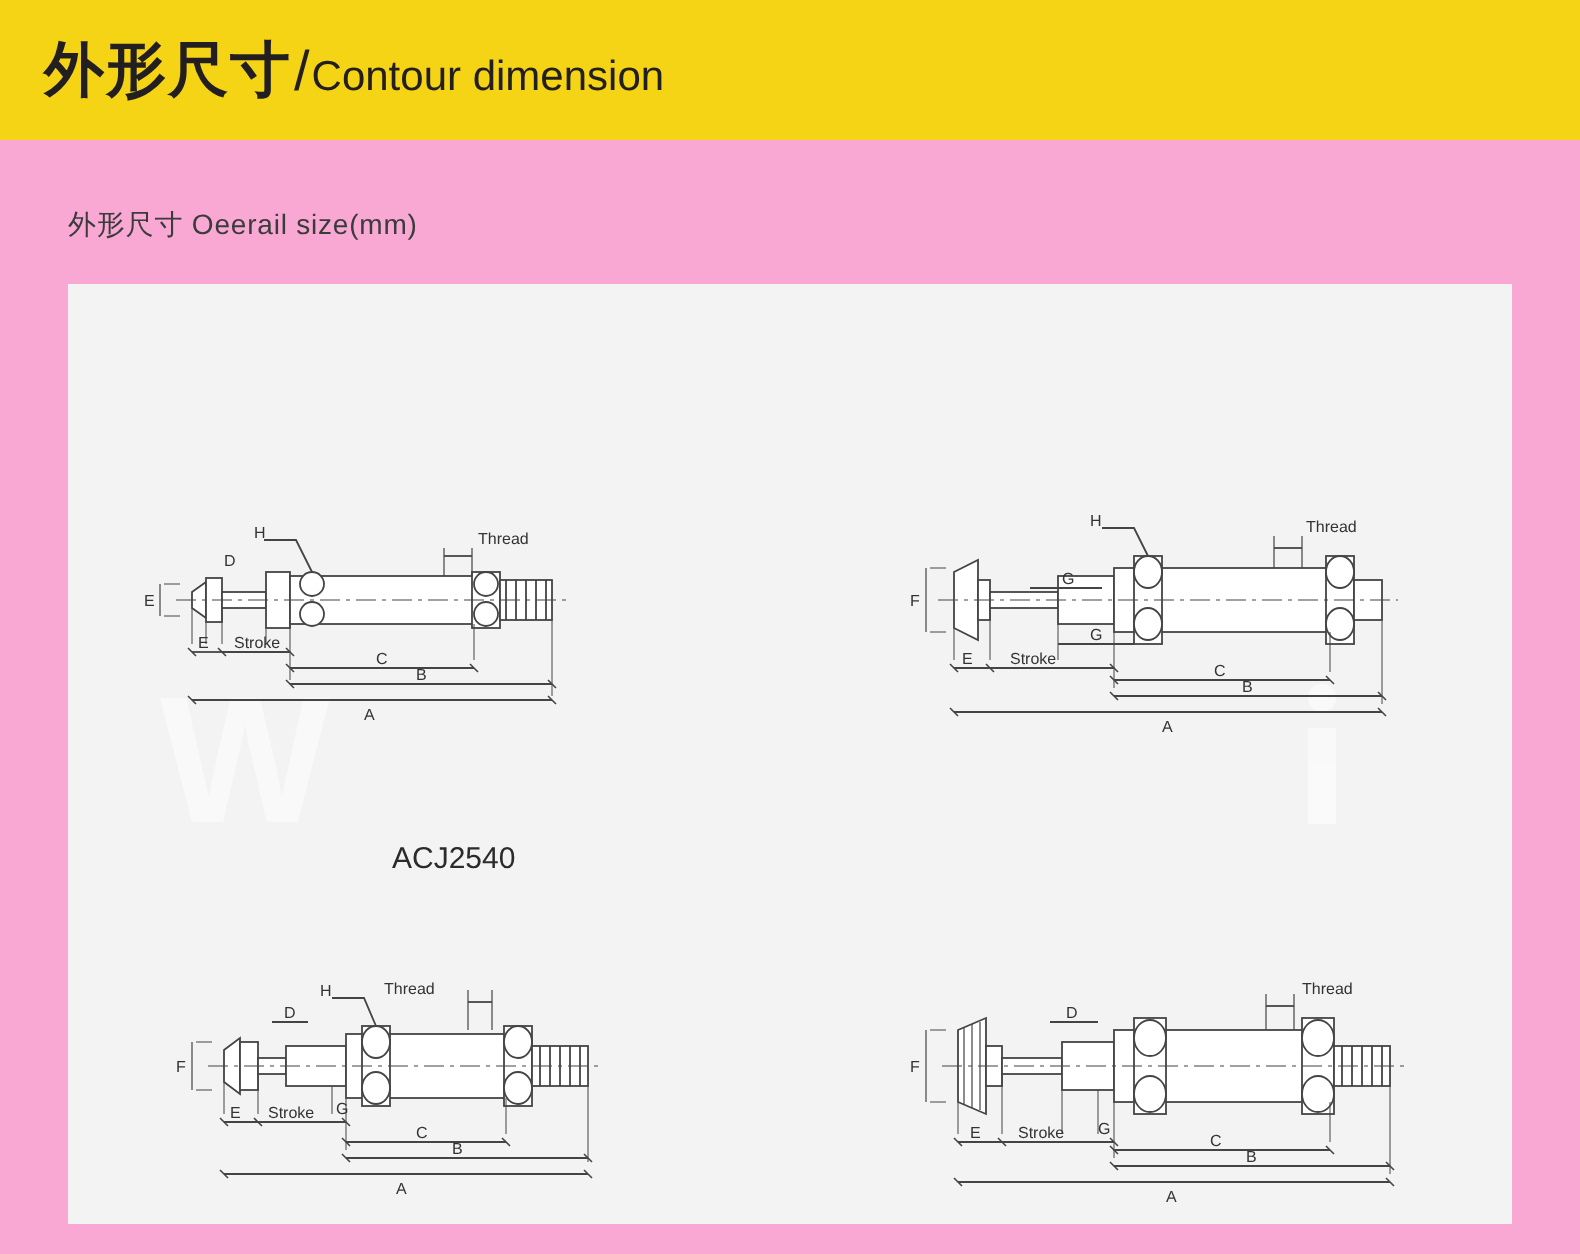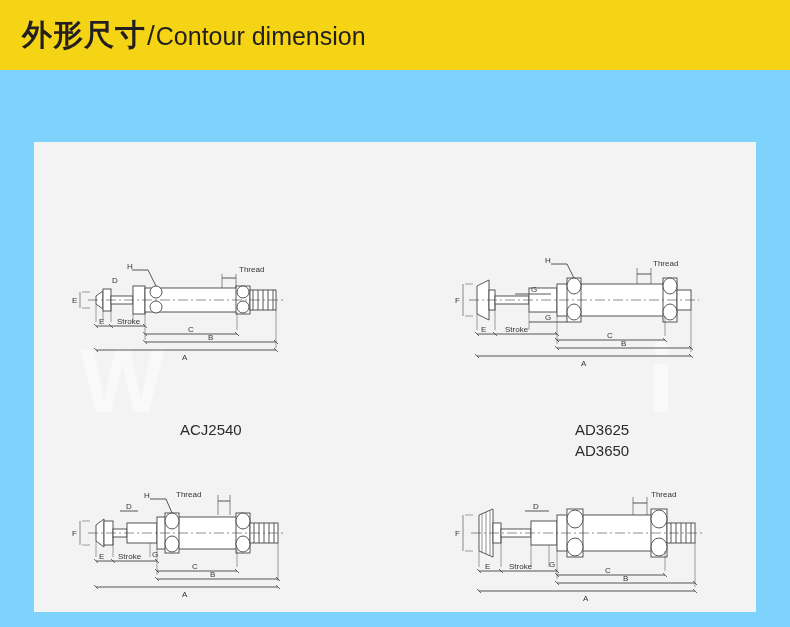--- a/index.html
+++ b/index.html
@@ -11,21 +11,21 @@
     width: 790px;
     height: 627px;
     font-family: "Liberation Sans", sans-serif;
     position: relative;
     overflow: hidden;
   }
   .page {
     position: relative;
     width: 790px;
     height: 627px;
-    background: #7dd3fc;
+    background: #f9a8d4;
   }
   
   .banner {
     position: absolute;
     left: 0;
     top: 0;
     width: 790px;
     height: 70px;
     background: #f5d415;
     display: flex;
@@ -42,21 +42,21 @@
     color: #231f20;
     letter-spacing: 1px;
   }
   .banner-slash {
     font-size: 28px;
     font-weight: normal;
     color: #231f20;
     margin: 0 1px;
   }
   .banner-en {
-    font-size: 25px;
+    font-size: 21px;
     color: #231f20;
     font-weight: normal;
   }
   
   .caption {
     position: absolute;
     left: 34px;
     top: 104px;
     font-size: 14px;
     color: #3b3b3b;
@@ -146,20 +146,24 @@
 <div class="page">
 
   <div class="banner">
     <div class="banner-inner">
       <span class="banner-cn">外形尺寸</span>
       <span class="banner-slash">/</span>
       <span class="banner-en">Contour dimension</span>
     </div>
   </div>
 
+  <div class="caption">
+    <span class="cn">外形尺寸</span>
+    <span class="en">Oeerail size(mm)</span>
+  </div>
 
   <div class="panel">
 
     <div class="watermark">
       <div class="wm-mark">W</div>
       <div class="wm-dot"></div>
       <div class="wm-bar"></div>
     </div>
 
     <div class="quad" style="left:0;top:0;width:361px;height:235px;">
@@ -287,21 +291,21 @@
           <text x="90" y="72">G</text>
           <text x="26" y="84">E</text>
           <text x="50" y="84">Stroke</text>
           <text x="152" y="90">C</text>
           <text x="166" y="98">B</text>
           <text x="126" y="118">A</text>
         </g>
       </svg>
     </div>
 
-    <div class="quad" style="left:0;top:235px;width:361px;height:235px;">
+    <div class="quad" style="left:16px;top:235px;width:361px;height:235px;">
       <div class="q-title" style="position:absolute;left:146px;top:42px;">ACJ2540</div>
 
       <svg class="fig" style="left:36px;top:104px;" width="310" height="120" viewBox="0 0 310 120">
         <g stroke="#444" stroke-width="0.9" fill="none">
           <path d="M26,44 L34,38 L34,66 L26,60 Z" fill="#ffffff"></path>
           <rect x="34" y="40" width="9" height="24" fill="#ffffff"></rect>
           <rect x="43" y="48" width="14" height="8" fill="#ffffff"></rect>
           <rect x="57" y="42" width="30" height="20" fill="#ffffff"></rect>
           <rect x="87" y="36" width="80" height="32" fill="#ffffff"></rect>
           <rect x="95" y="32" width="14" height="40" fill="#ffffff"></rect>
@@ -342,22 +346,20 @@
           <text x="29" y="78">E</text>
           <text x="48" y="78">Stroke</text>
           <text x="122" y="88">C</text>
           <text x="140" y="96">B</text>
           <text x="112" y="116">A</text>
         </g>
       </svg>
     </div>
 
     <div class="quad" style="left:361px;top:235px;width:361px;height:235px;">
-      <div class="q-title" style="position:absolute;left:180px;top:42px;">AD3625
-AD3650</div>
 
       <svg class="fig" style="left:60px;top:104px;" width="300" height="120" viewBox="0 0 300 120">
         <g stroke="#444" stroke-width="0.9" fill="none">
 
           <path d="M24,34 L38,28 L38,76 L24,70 Z" fill="#ffffff"></path>
           <path d="M27,33 L27,71 M31,31 L31,73 M35,30 L35,74" stroke-width="0.6"></path>
           <rect x="38" y="42" width="8" height="20" fill="#ffffff"></rect>
           <rect x="46" y="48" width="30" height="8" fill="#ffffff"></rect>
           <rect x="76" y="40" width="26" height="24" fill="#ffffff"></rect>
           <rect x="102" y="34" width="108" height="36" fill="#ffffff"></rect>

